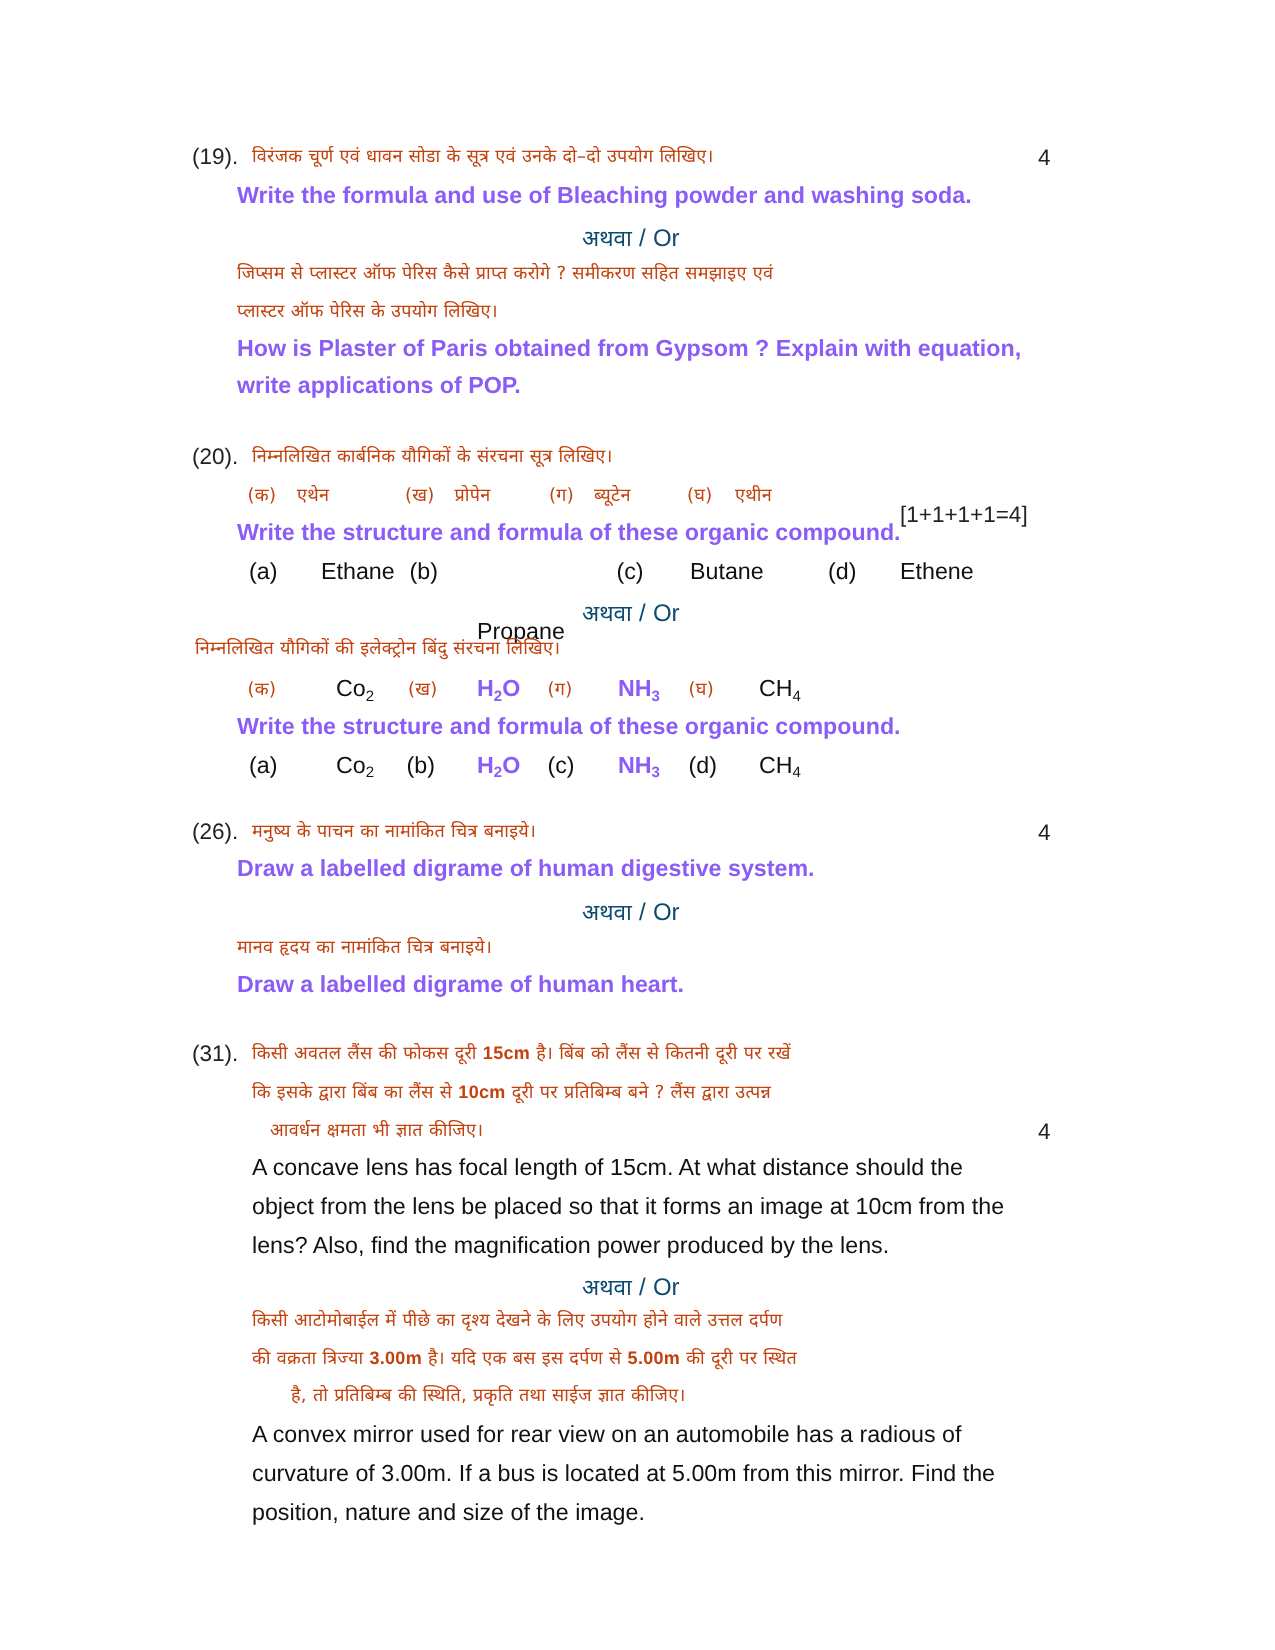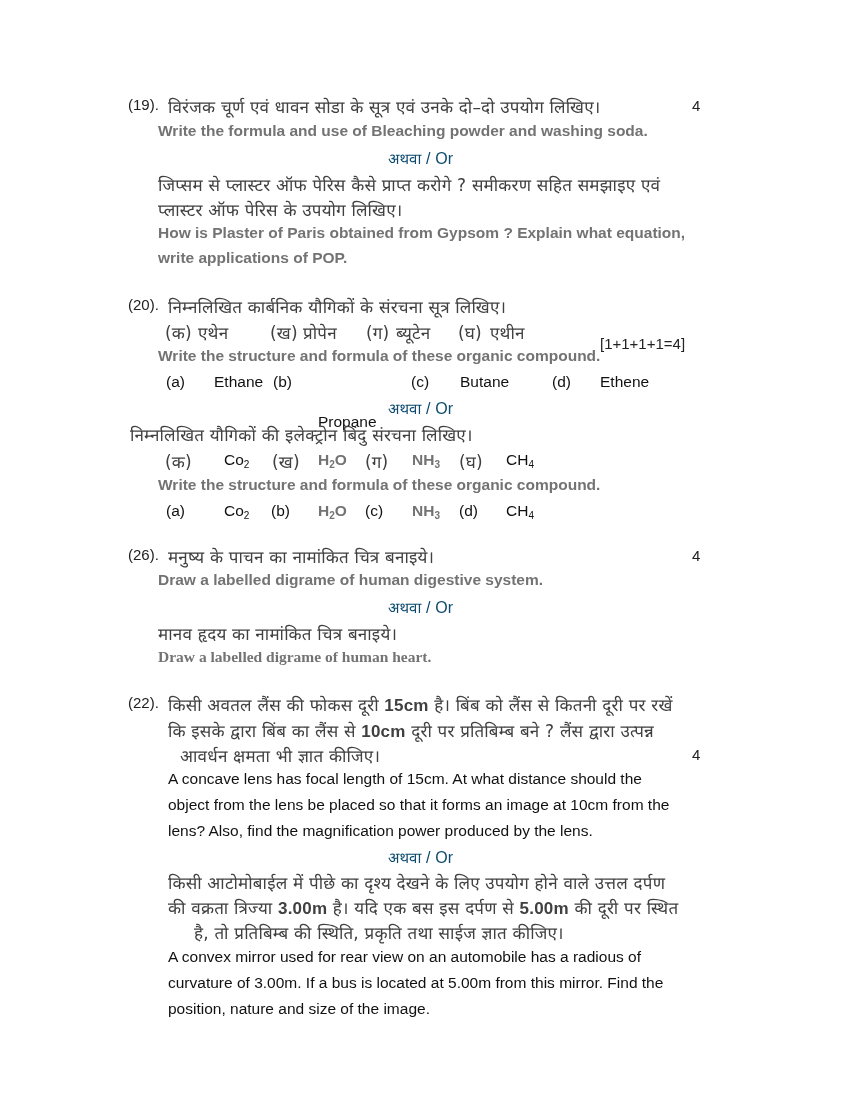--- a/index.html
+++ b/index.html
@@ -1,19 +1,19 @@
 <!DOCTYPE html>
 <html><head>
   <meta charset="utf-8">
   <style>
     html, body { margin: 0; padding: 0; background: #ffffff; }
     body { width: 850px; height: 1100px; position: relative; overflow: hidden; color: #111; }
     .abs { position: absolute; white-space: nowrap; }
-    .hi { font-family: "DejaVu Sans", sans-serif; font-size: 17px; color: #404040; letter-spacing: 0.2px; }
-    .en { font-family: "Liberation Sans", sans-serif; font-size: 15.5px; font-weight: bold; color: #737373; }
+    .hi { font-family: "DejaVu Sans", sans-serif; font-size: 12px; color: #c2410c; letter-spacing: 0.2px; }
+    .en { font-family: "Liberation Sans", sans-serif; font-size: 15.5px; font-weight: bold; color: #8b5cf6; }
     .en-n { font-family: "Liberation Sans", sans-serif; font-size: 15.5px; font-weight: normal; color: #111; }
     .num { font-family: "Liberation Sans", sans-serif; font-size: 15px; color: #222; }
     .or { font-family: "DejaVu Sans", sans-serif; font-size: 15px; color: #0c4a6e; }
     .or .or-en { font-family: "Liberation Sans", sans-serif; font-size: 16px; }
     .bold { font-weight: bold; font-family: "Liberation Sans", sans-serif; }
     sub { font-size: 10px; vertical-align: -3px; }
   </style>
 </head>
 <body>
 
@@ -22,21 +22,21 @@
   <span class="abs hi" style="left:168px; top:95px;">विरंजक चूर्ण एवं धावन सोडा के सूत्र एवं उनके दो–दो उपयोग लिखिए।</span>
   <span class="abs num" style="left:692px; top:97px;">4</span>
   <span class="abs en" style="left:158px; top:122px;">Write the formula and use of Bleaching powder and washing soda.</span>
   <div class="abs or" style="left:388px; top:148px;">
     <span>अथवा</span>
     <span class="or-en">/</span>
     <span class="or-en">Or</span>
   </div>
   <span class="abs hi" style="left:158px; top:173px;">जिप्सम से प्लास्टर ऑफ पेरिस कैसे प्राप्त करोगे ? समीकरण सहित समझाइए एवं</span>
   <span class="abs hi" style="left:158px; top:198px;">प्लास्टर ऑफ पेरिस के उपयोग लिखिए।</span>
-  <span class="abs en" style="left:158px; top:224px;">How is Plaster of Paris obtained from Gypsom ? Explain what equation,</span>
+  <span class="abs en" style="left:158px; top:224px;">How is Plaster of Paris obtained from Gypsom ? Explain with equation,</span>
   <span class="abs en" style="left:158px; top:249px;">write applications of POP.</span>
 </div>
 
 <div>
   <span class="abs num" style="left:128px; top:296px;">(20).</span>
   <span class="abs hi" style="left:168px; top:295px;">निम्नलिखित कार्बनिक यौगिकों के संरचना सूत्र लिखिए।</span>
 
   <span class="abs hi" style="left:165px; top:321px;">(क)</span>
   <span class="abs hi" style="left:198px; top:321px;">एथेन</span>
   <span class="abs hi" style="left:270px; top:321px;">(ख)</span>
@@ -91,25 +91,25 @@
   <span class="abs num" style="left:128px; top:546px;">(26).</span>
   <span class="abs hi" style="left:168px; top:545px;">मनुष्य के पाचन का नामांकित चित्र बनाइये।</span>
   <span class="abs num" style="left:692px; top:547px;">4</span>
   <span class="abs en" style="left:158px; top:571px;">Draw a labelled digrame of human digestive system.</span>
   <div class="abs or" style="left:388px; top:597px;">
     <span>अथवा</span>
     <span class="or-en">/</span>
     <span class="or-en">Or</span>
   </div>
   <span class="abs hi" style="left:158px; top:622px;">मानव हृदय का नामांकित चित्र बनाइये।</span>
-  <span class="abs en" style="left:158px; top:648px;font-family:Liberation Serif, serif;">Draw a labelled digrame of human heart.</span>
+  <span class="abs en" style="left:158px; top:648px;">Draw a labelled digrame of human heart.</span>
 </div>
 
 <div>
-  <span class="abs num" style="left:128px; top:694px;">(22).</span>
+  <span class="abs num" style="left:128px; top:694px;">(31).</span>
   <span class="abs hi" style="left:168px; top:693px;"><span>किसी अवतल लैंस की फोकस दूरी </span><span class="bold">15cm</span><span> है। बिंब को लैंस से कितनी दूरी पर रखें</span></span>
   <span class="abs hi" style="left:168px; top:719px;"><span>कि इसके द्वारा बिंब का लैंस से </span><span class="bold">10cm</span><span> दूरी पर प्रतिबिम्ब बने ? लैंस द्वारा उत्पन्न</span></span>
   <span class="abs hi" style="left:180px; top:744px;">आवर्धन क्षमता भी ज्ञात कीजिए।</span>
   <span class="abs num" style="left:692px; top:746px;">4</span>
 
   <span class="abs en-n" style="left:168px; top:770px;">A concave lens has focal length of 15cm. At what distance should the</span>
   <span class="abs en-n" style="left:168px; top:796px;">object from the lens be placed so that it forms an image at 10cm from the</span>
   <span class="abs en-n" style="left:168px; top:822px;">lens? Also, find the magnification power produced by the lens.</span>
 
   <div class="abs or" style="left:388px; top:847px;">

